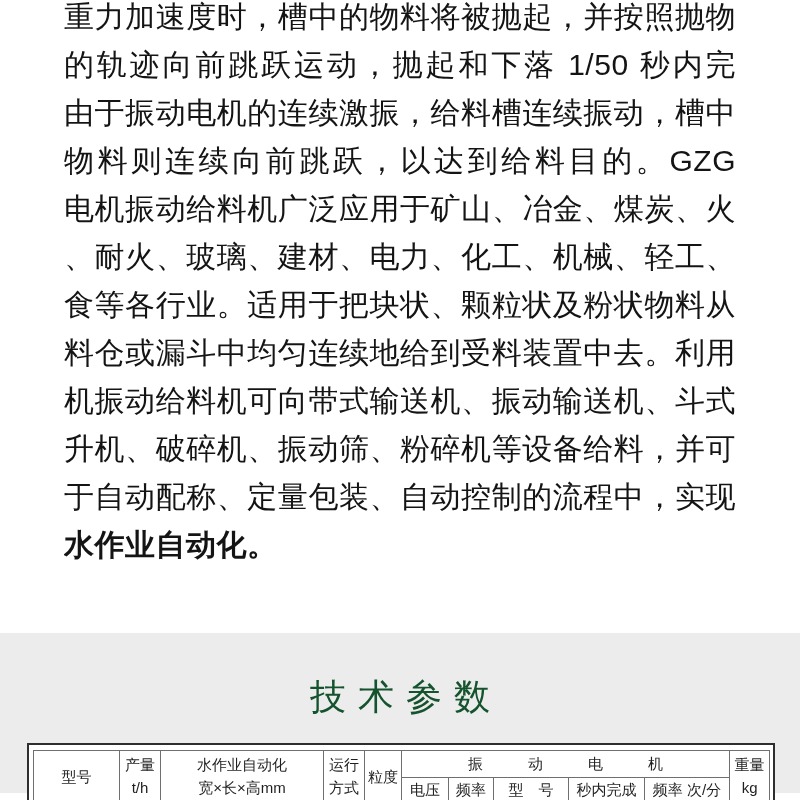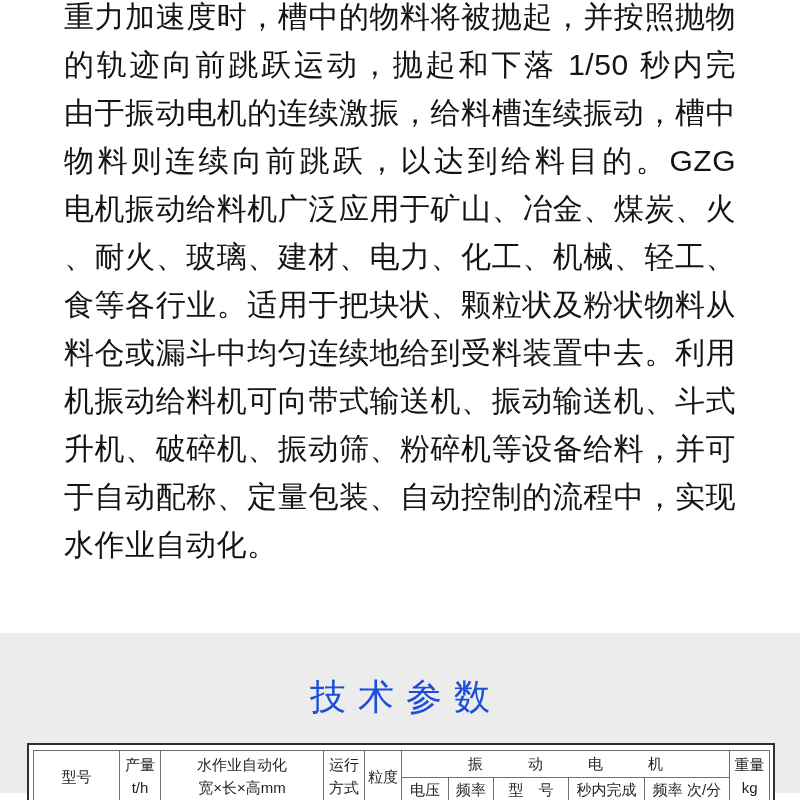--- a/index.html
+++ b/index.html
@@ -23,38 +23,39 @@
     letter-spacing:.5px;
     text-align:justify;
     text-align-last:justify;
     text-justify:inter-character;
     color:#141414;
     white-space:pre-wrap;
     overflow:hidden;
   }
   .intro .line.last{
     text-align-last:left;
+    font-weight:bold;
   }
 
   
   .tech{
     position:absolute;
     left:0;top:640px;
     width:800px;height:160px;
     background:#ececec;
   }
   .tech-title{
     margin:0;
     padding-top:40px;
     text-align:center;
     font-size:36px;
     font-weight:400;
     letter-spacing:12px;
     text-indent:12px;
-    color:#1d4ed8;
+    color:#14532d;
   }
 
   
   .table-frame{
     position:absolute;
     left:27px;top:110px;
     width:748px;height:130px;
     box-sizing:border-box;
     background:#ffffff;
     border:2px solid #2e2e2e;

